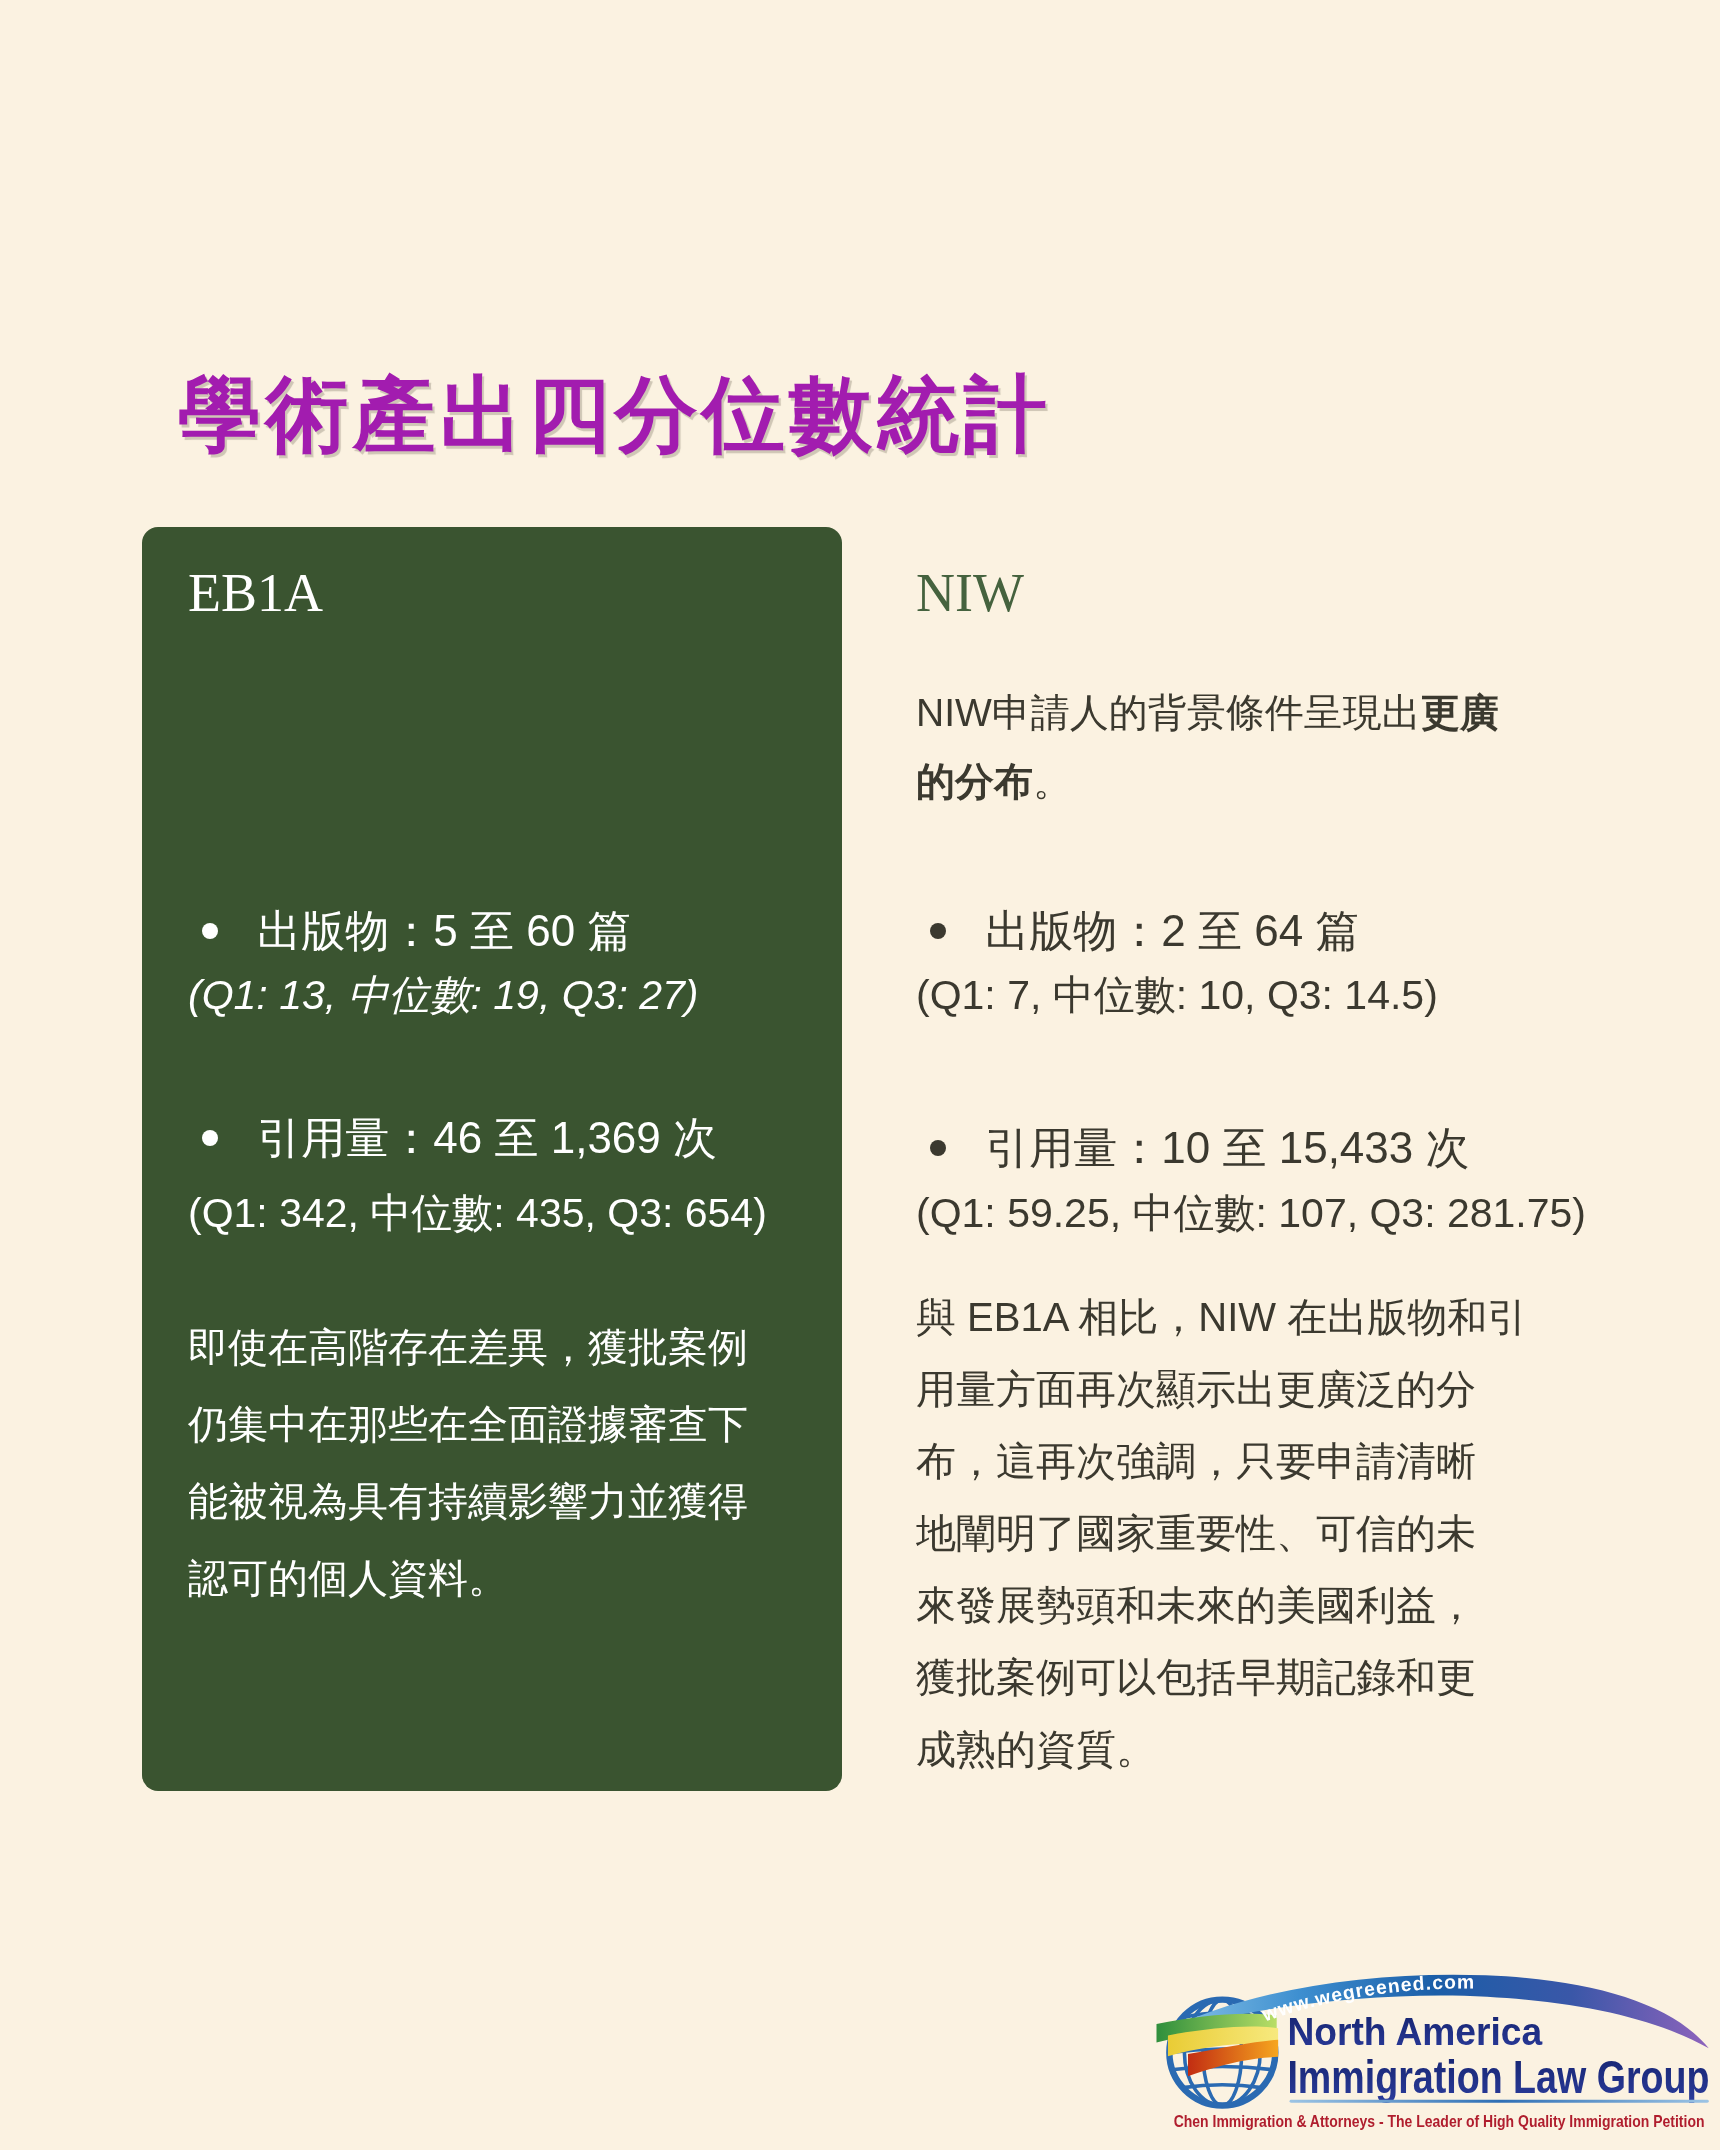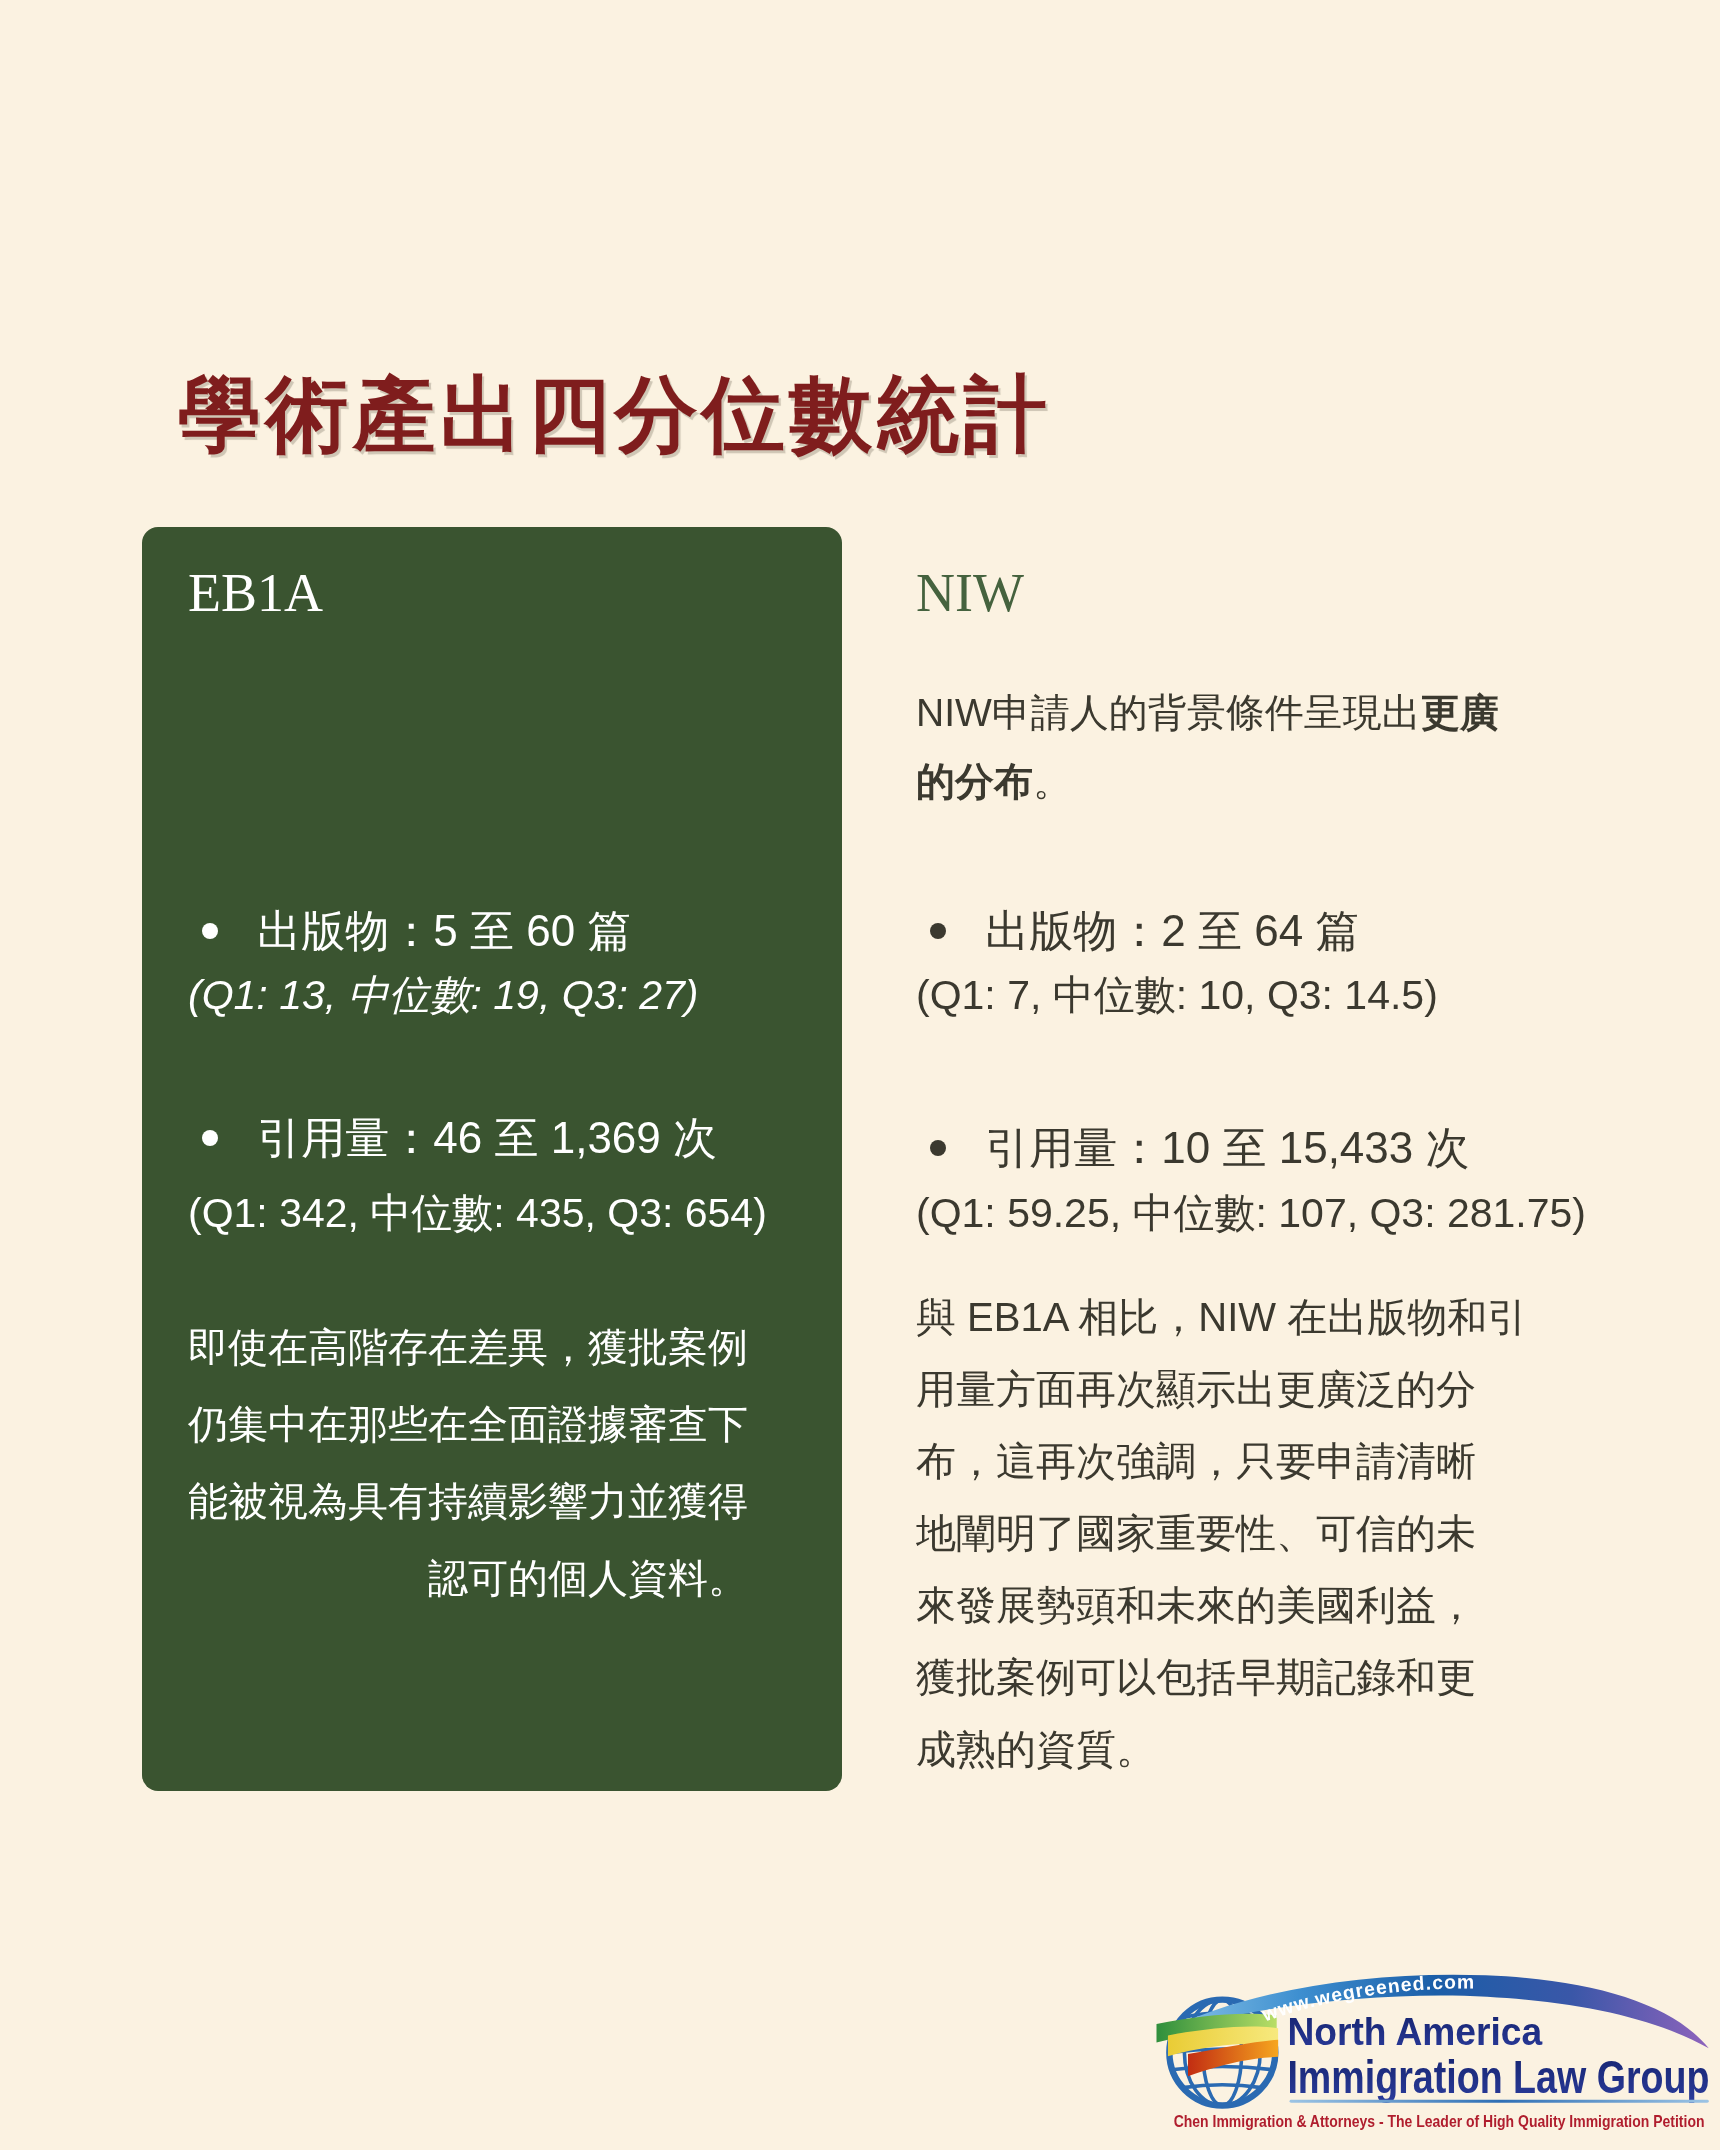--- a/index.html
+++ b/index.html
@@ -7,31 +7,30 @@
     position:relative;
     width:1721px;height:2151px;
     background:#FBF2E1;
     font-family:"Liberation Sans",sans-serif;
     overflow:hidden;
   }
   
   .page-title{
     position:absolute;left:178px;top:360px;
     font-size:83px;font-weight:700;letter-spacing:4.3px;
-    color:#7f1d1d;
+    color:#a21caf;
     text-shadow:2.2px 2.9px 0.7px rgba(125,118,100,0.35);
     white-space:nowrap;
   }
   
   .card{
     position:absolute;left:142px;top:527px;
     width:700px;height:1264px;
     background:#3A5430;border-radius:16px;
     color:#FFFFFF;
-    text-align:right;
   }
   .serif-heading{
     position:absolute;left:46px;top:32px;
     font-family:"Liberation Serif",serif;
     font-weight:400;font-size:54px;line-height:68px;
     color:#FFFFFF;white-space:nowrap;
   }
   .intro{
     position:absolute;left:46px;top:151px;
     font-size:39px;line-height:69px;white-space:nowrap;

